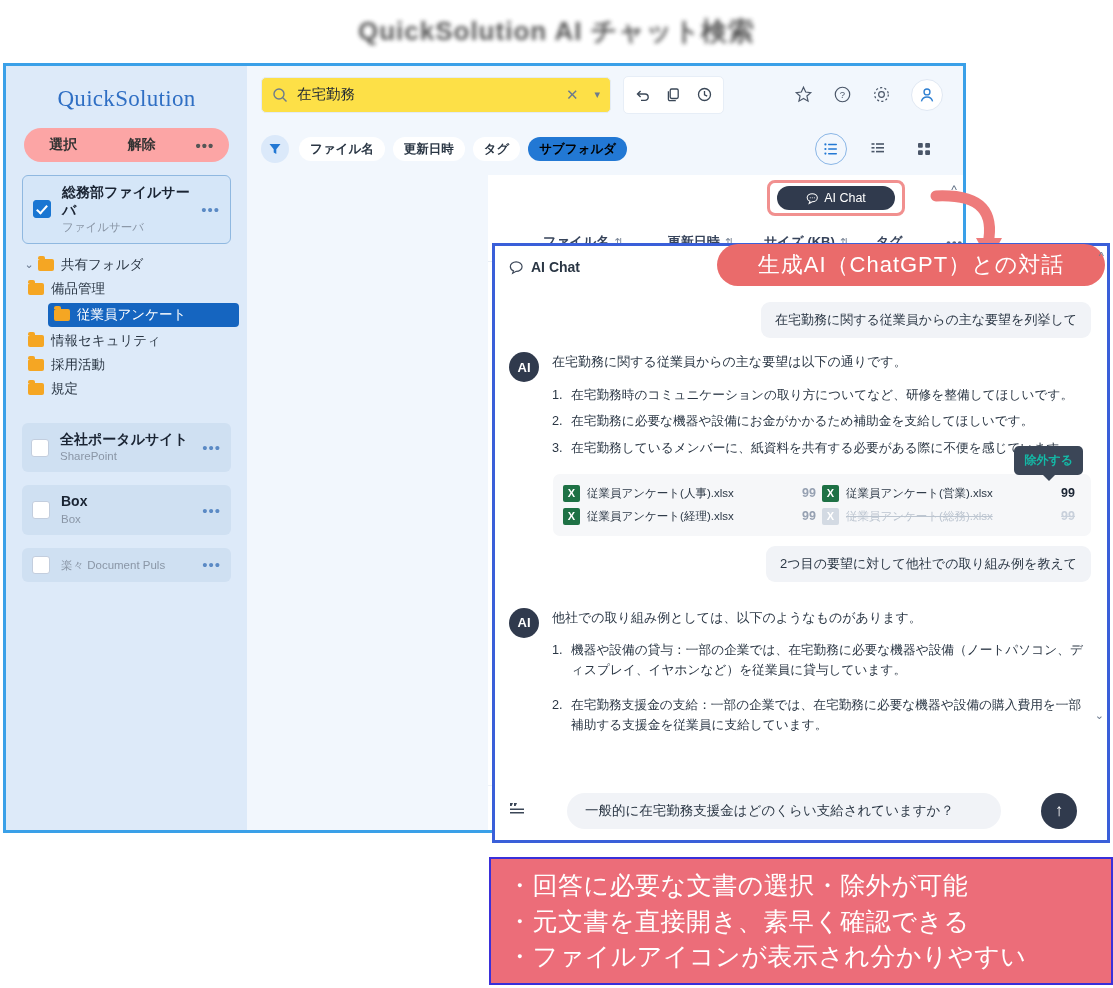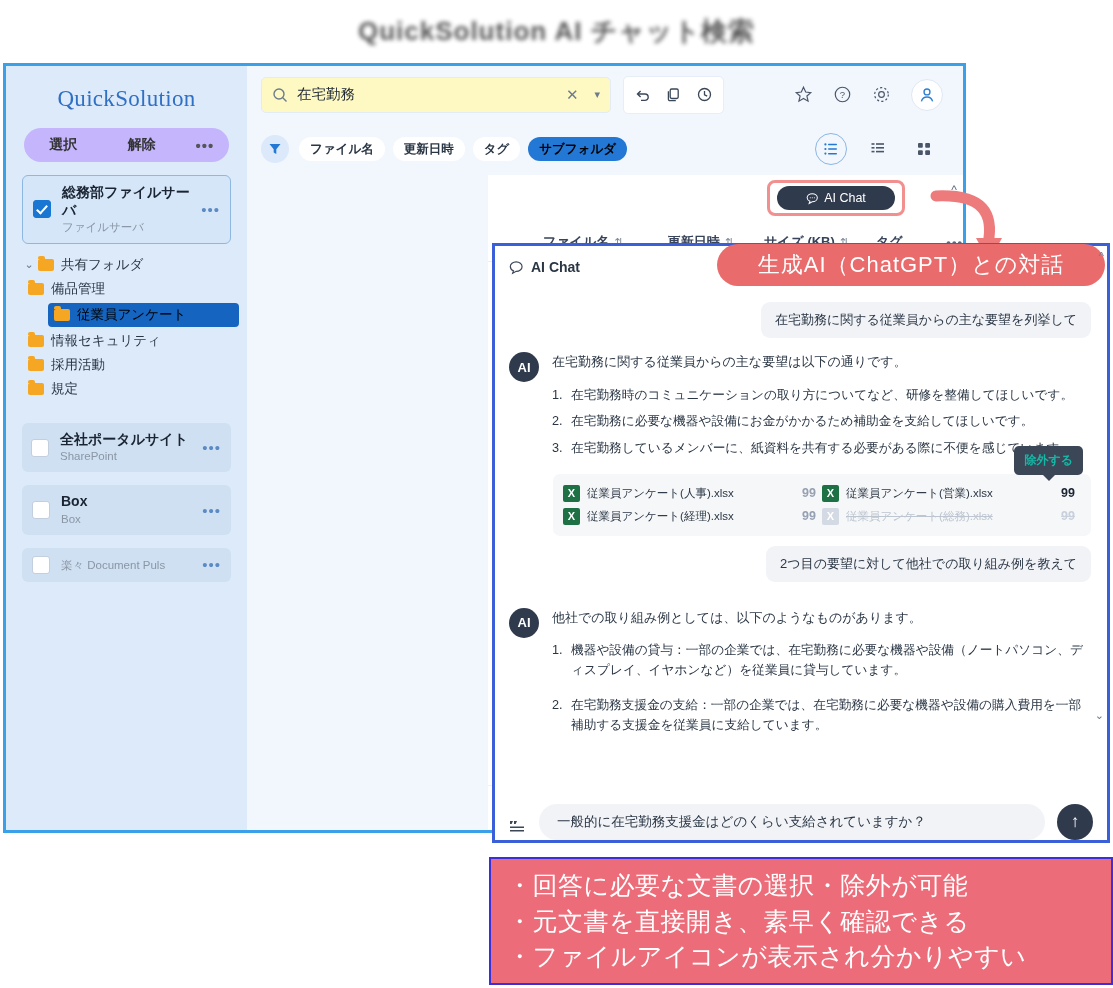--- a/index.html
+++ b/index.html
@@ -25,21 +25,21 @@
   
   #sidebar{
     position:absolute;left:0;top:0;width:241px;height:764px;
     background:#ddeaf9;box-sizing:border-box;
   }
   #brand{
     text-align:center;font-family:"Liberation Serif","DejaVu Serif",serif;
     font-size:23px;color:#2f6fc4;padding-top:20px;letter-spacing:.3px;
   }
   #sel-bar{
-    margin:16px 18px 0 18px;height:34px;background:#c4b5fd;border-radius:17px;
+    margin:16px 18px 0 18px;height:34px;background:#fca5a5;border-radius:17px;
     display:flex;align-items:center;font-size:14px;font-weight:bold;color:#333;
   }
   #sel-bar .cell{flex:1;text-align:center;}
   #sel-bar .dots{width:48px;text-align:center;color:#555;letter-spacing:1px;font-size:15px;}
   .src-card{
     margin:13px 16px 0 16px;border-radius:6px;background:#cfe0f2;
     padding:8px 10px 8px 10px;display:flex;align-items:center;position:relative;
     box-sizing:border-box;
   }
   .src-card.active{background:#d5e6f8;border:1px solid #8fb8e0;}
@@ -61,27 +61,27 @@
   .tnode .chev{width:18px;text-align:center;color:#6a7990;font-size:11px;margin-left:14px;}
   .folder{
     width:16px;height:12px;background:#f5a623;border-radius:2px;margin-right:7px;
     position:relative;flex:0 0 auto;
   }
   .folder:before{
     content:"";position:absolute;left:0;top:-3px;width:7px;height:3px;
     background:#f5a623;border-radius:2px 2px 0 0;
   }
   .tnode.lvl2{padding-left:22px;}
-  .tnode.sel{background:#1565c0;color:#000000;border-radius:4px;margin:2px 8px 2px 42px;padding:3px 6px;}
+  .tnode.sel{background:#1565c0;color:#ffffff;border-radius:4px;margin:2px 8px 2px 42px;padding:3px 6px;}
   .tnode.sel .folder{margin-left:0;}
   
   #rightpane{position:absolute;left:241px;top:0;right:0;bottom:0;background:#f2f7fd;}
   #searchrow{height:57px;display:flex;align-items:center;padding:0 14px;}
   #searchbox{
-    width:350px;height:36px;background:#fef9c3;border-radius:5px;display:flex;align-items:center;
+    width:350px;height:36px;background:#fde047;border-radius:5px;display:flex;align-items:center;
     padding:0 10px;box-sizing:border-box;border:1px solid #e3ebf5;
   }
   .ico{display:inline-flex;align-items:center;justify-content:center;}
   #searchbox .q{flex:1;font-size:14.5px;color:#1a2433;margin-left:9px;}
   .gray-ico{color:#6d7b8d;font-size:15px;}
   #hist-group{
     margin-left:12px;height:36px;background:#fff;border-radius:5px;display:flex;align-items:center;
     padding:0 10px;gap:14px;border:1px solid #e7eef7;
   }
   #topright{margin-left:auto;display:flex;align-items:center;gap:20px;padding-right:6px;}
@@ -200,22 +200,22 @@
   .srcchip.off .ct{color:#c8d0db;text-decoration:line-through;}
   #tooltip{
     position:absolute;right:8px;top:-28px;background:#3b4657;color:#14b8a6;font-size:12px;
     font-weight:bold;border-radius:5px;padding:6px 10px;
   }
   #tooltip:after{
     content:"";position:absolute;left:50%;margin-left:-6px;bottom:-6px;
     border-left:6px solid transparent;border-right:6px solid transparent;border-top:6px solid #3b4657;
   }
   #chatinput{
-    position:absolute;left:0;right:0;bottom:0;height:58px;display:flex;align-items:flex-end;
-    padding:0 14px;box-sizing:border-box;
+    position:absolute;left:0;right:16px;bottom:0;height:58px;display:flex;align-items:center;
+    padding:0 14px;box-sizing:border-box;gap:28px;
   }
   #quoteico{font-size:17px;color:#3b4657;font-weight:bold;margin-right:12px;}
   #inputfield{
     flex:1;height:36px;background:#f1f3f7;border-radius:18px;display:flex;align-items:center;
     padding:0 18px;font-size:13.5px;color:#2a3644;box-sizing:border-box;
   }
   #sendbtn{
     width:36px;height:36px;border-radius:50%;background:#303a4d;color:#fff;margin-left:12px;
     display:flex;align-items:center;justify-content:center;font-size:17px;flex:0 0 auto;
   }

